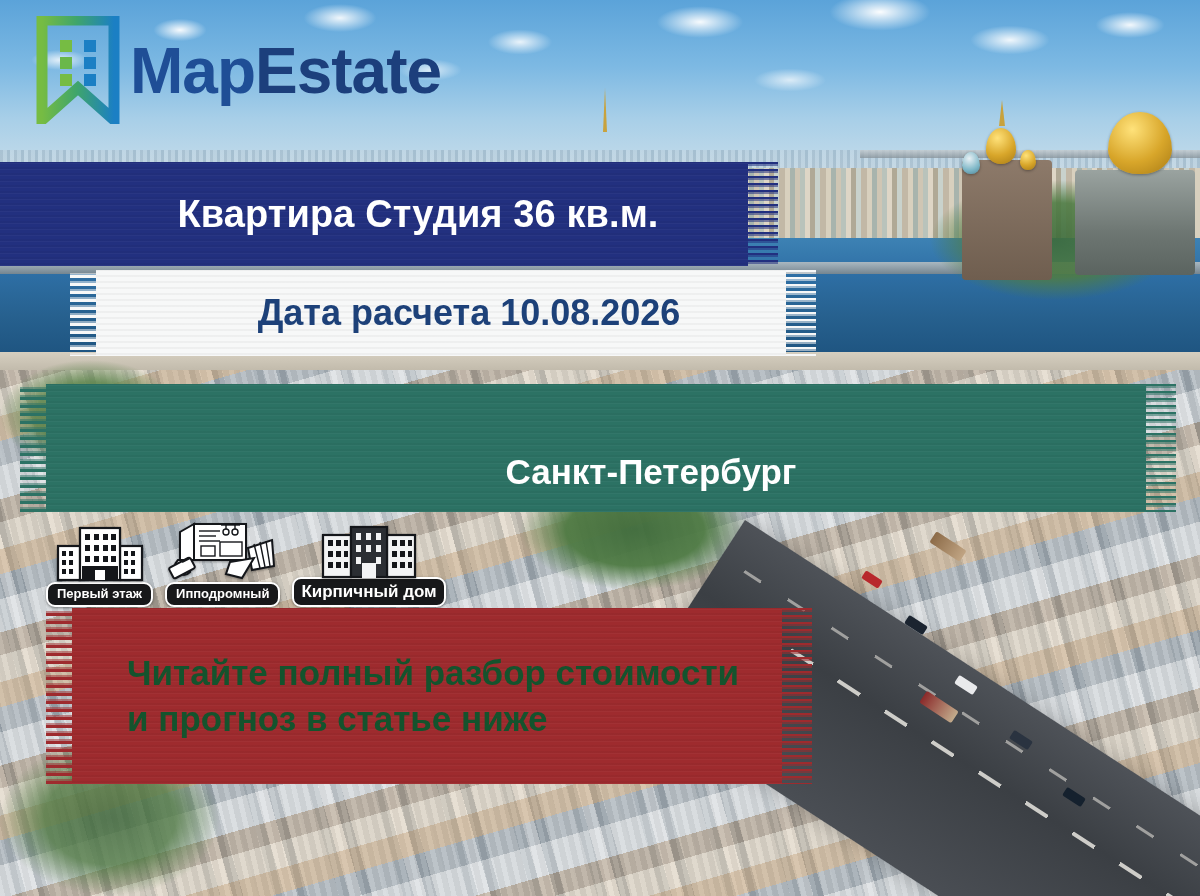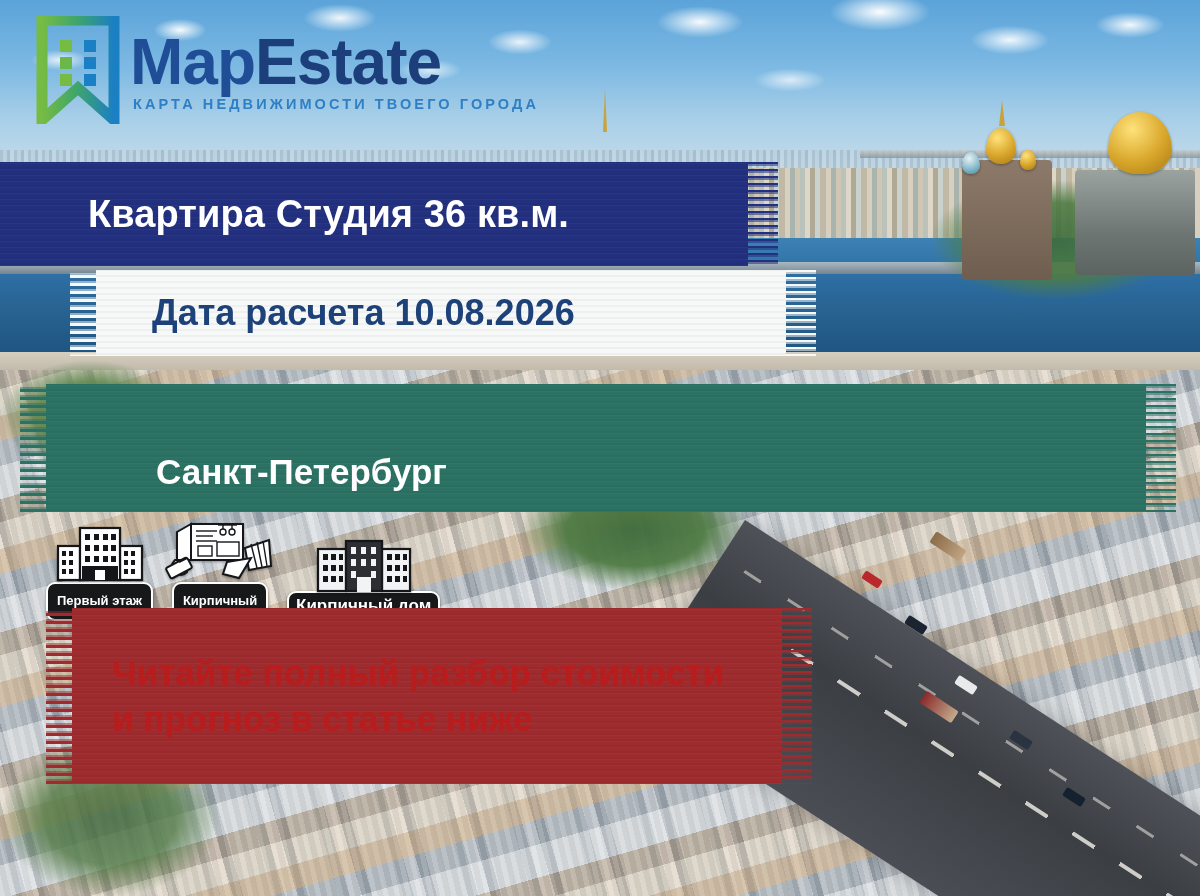--- a/index.html
+++ b/index.html
@@ -166,21 +166,21 @@
     color:#1f4e96; letter-spacing:-1px; white-space:nowrap;
   }
   .logo-word .e2 { color:#1c3f7c; }
   .logo-tag {
     font-size:14.5px; font-weight:bold; color:#2f7fc4;
     letter-spacing:3.1px; white-space:nowrap;
     margin-top:2px; margin-left:3px;
   }
 
   
-  .banner { position:absolute; display:flex; align-items:center; }
+  .banner { position:absolute; display:flex; align-items:center;justify-content:center; }
   .brush {
     position:absolute; inset:0;
   }
   
   .brush::after {
     content:""; position:absolute; top:0; right:-30px; width:42px; height:100%;
     background:inherit;
     -webkit-mask-image:repeating-linear-gradient(180deg,
       rgba(0,0,0,1) 0 2px, rgba(0,0,0,.55) 2px 4px, rgba(0,0,0,0) 4px 7px);
             mask-image:repeating-linear-gradient(180deg,
@@ -233,36 +233,36 @@
   #banner-location .label {
     color:#ffffff; font-size:35px; font-weight:bold; line-height:1.08;
   }
   
   #banner-cta {
     left:72px; top:608px; width:710px; height:176px;
     align-items:center;
   }
   #banner-cta .brush { background:#9e2b2e; }
   #banner-cta .label {
-    position:relative; color:#b91c1c; font-size:35px; font-weight:bold;
+    position:relative; color:#14532d; font-size:35px; font-weight:bold;
     line-height:1.32; margin-left:40px; max-width:640px;
   }
 
   
   .badges {
     position:absolute; left:46px; top:518px;
     display:flex; align-items:flex-end; gap:12px;
   }
   .badge { display:flex; flex-direction:column; align-items:center; }
   .badge .glyph { filter:drop-shadow(0 1px 1px rgba(0,0,0,.35)); }
   .badge .chip {
     margin-top:-6px;
     background:#17181a; color:#ffffff;
     border:2px solid #ffffff; border-radius:9px;
-    padding:10px 9px; font-size:13px; font-weight:bold;
+    padding:3px 9px; font-size:13px; font-weight:bold;
     white-space:nowrap; line-height:1.15;
     box-shadow:0 1px 3px rgba(0,0,0,.45);
   }
   .badge.small .chip { font-size:17px; padding:3px 7px; }
 </style>
 </head>
 <body>
 
 <div id="poster">
 
@@ -318,21 +318,20 @@
         <rect x="24" y="24" width="12" height="12" fill="#76bc43"></rect>
         <rect x="24" y="41" width="12" height="12" fill="#6ab84a"></rect>
         <rect x="24" y="58" width="12" height="12" fill="#76bc43"></rect>
         <rect x="48" y="24" width="12" height="12" fill="#1b7fc4"></rect>
         <rect x="48" y="41" width="12" height="12" fill="#1b7fc4"></rect>
         <rect x="48" y="58" width="12" height="12" fill="#1b7fc4"></rect>
       </svg>
     </div>
     <div class="logo-text-wrap">
       <div class="logo-word"><span>Map</span><span class="e2">Estate</span></div>
-      <div class="logo-tag">КАРТА НЕДВИЖИМОСТИ ТВОЕГО ГОРОДА</div>
     </div>
   </div>
 
   <div class="banner" id="banner-title">
     <div class="brush"></div>
     <div class="streaks"></div>
     <div class="label">Квартира Студия 36 кв.м.</div>
   </div>
 
   <div class="banner" id="banner-date">
@@ -414,21 +413,21 @@
             <line x1="58" y1="7" x2="58" y2="11"></line>
               <line x1="67" y1="7" x2="67" y2="11"></line>
             <line x1="53" y1="7" x2="72" y2="7"></line>
             <line x1="86" y1="26" x2="92" y2="50"></line>
             <line x1="92" y1="24" x2="97" y2="49"></line>
             <line x1="98" y1="23" x2="102" y2="48"></line>
           </g>
           <path d="M14 44 l8 -4" stroke="#14161a" stroke-width="2"></path>
         </svg>
       </div>
-      <div class="chip">Кирпичный</div>
+      <div class="chip">Ипподромный</div>
     </div>
 
     <div class="badge small">
       <div class="glyph">
         <svg viewBox="0 0 100 58" width="100" height="58" aria-hidden="true">
           <g stroke="#14161a" stroke-width="2.2">
             <rect x="4" y="14" width="28" height="42" fill="#f2f3f4"></rect>
             <rect x="68" y="14" width="28" height="42" fill="#f2f3f4"></rect>
             <rect x="32" y="6" width="36" height="50" fill="#2b2e33"></rect>
           </g>

